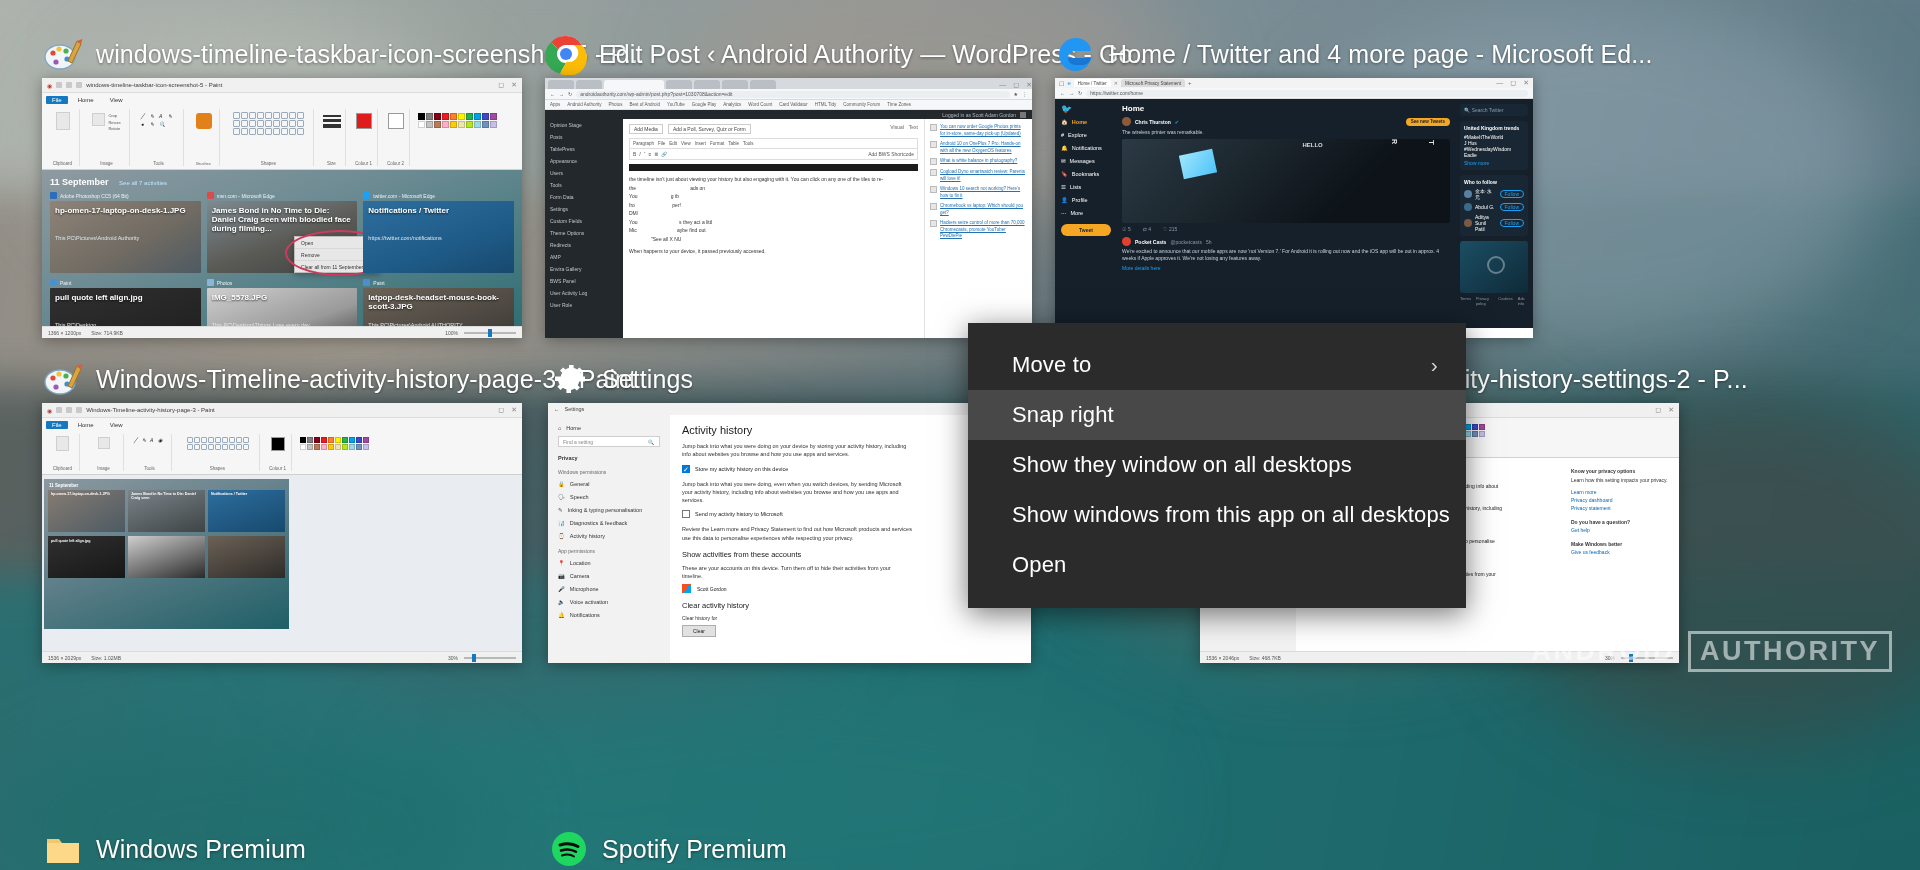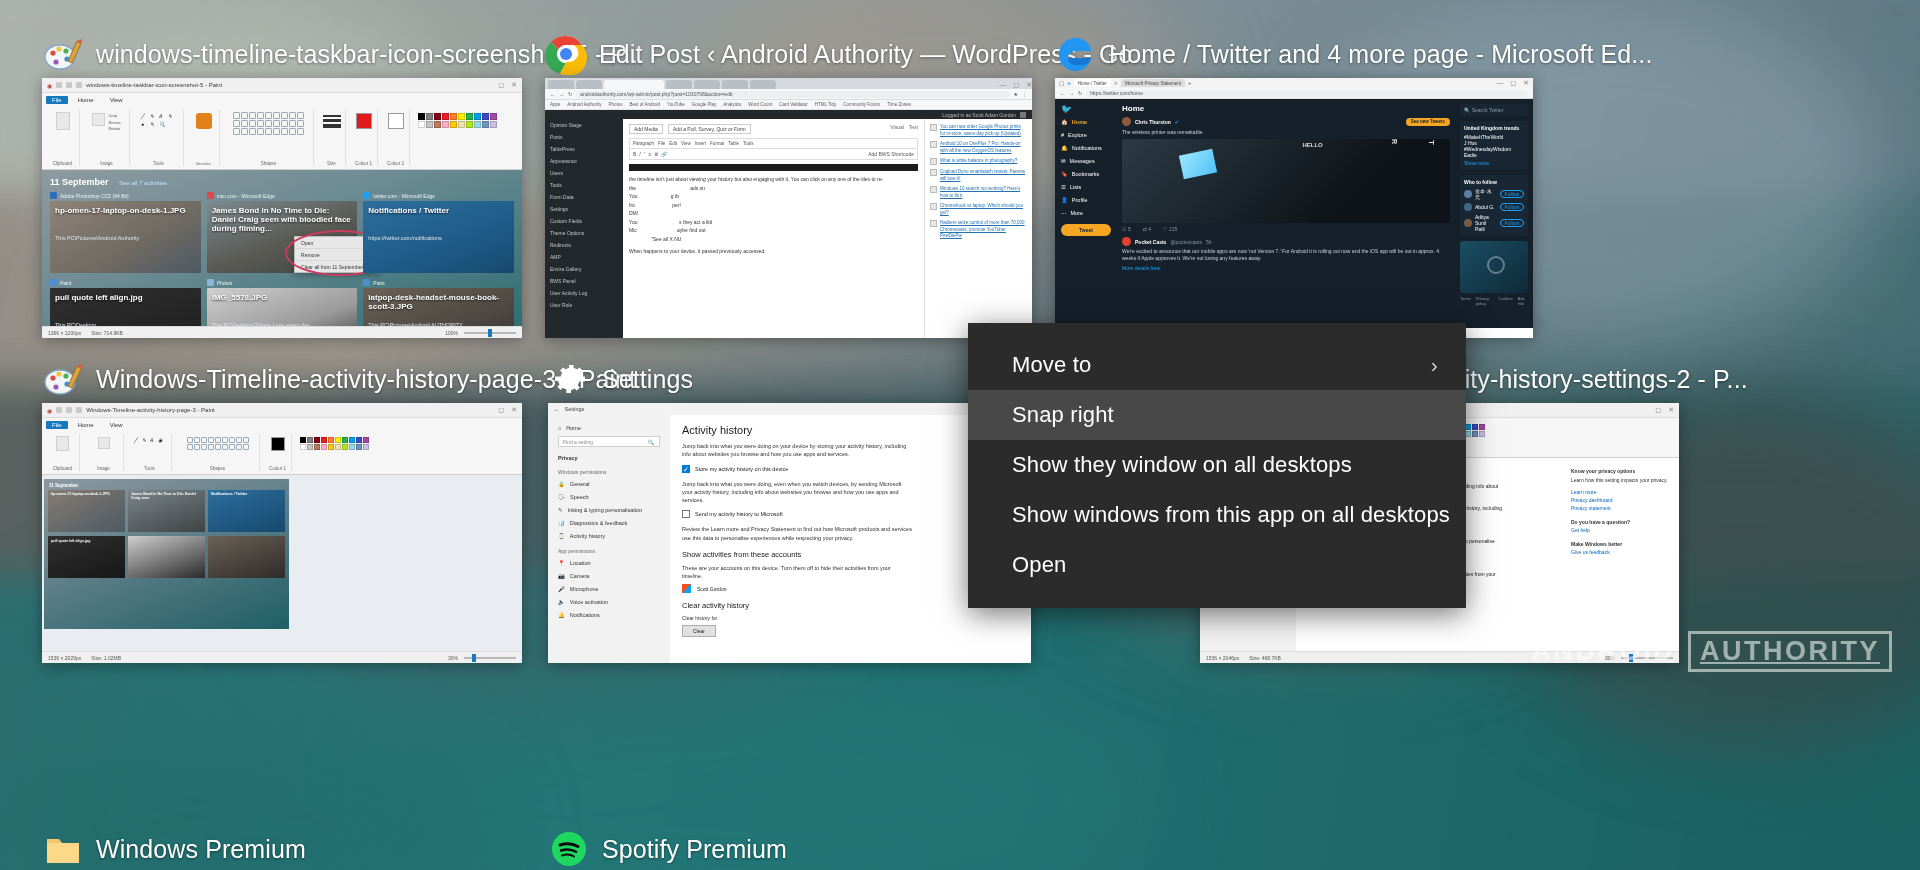--- a/index.html
+++ b/index.html
@@ -169,21 +169,21 @@
   .ctxmenu .item.sel { background: #484848; }
   .ctxmenu .chev { margin-right: 28px; font-size: 21px; color: #d6d6d6; font-weight: 300; }
 
   
   .wmk {
     position: absolute; right: 28px; bottom: 198px;
     display: flex; align-items: center; gap: 13px;
     font-size: 27px; letter-spacing: 2.5px; font-weight: 700;
     color: rgba(255,255,255,.55); text-transform: uppercase;
   }
-  .wmk .box { border: 3px solid rgba(255,255,255,.55); padding: 2px 9px; text-decoration: underline; }
+  .wmk .box { border: 3px solid rgba(255,255,255,.55); padding: 2px 9px; }
 
   .hide { visibility: hidden; }
 </style>
 </head>
 <body>
 
 <div id="root">
 
   <div class="wall">
     <div class="band w1"></div>

